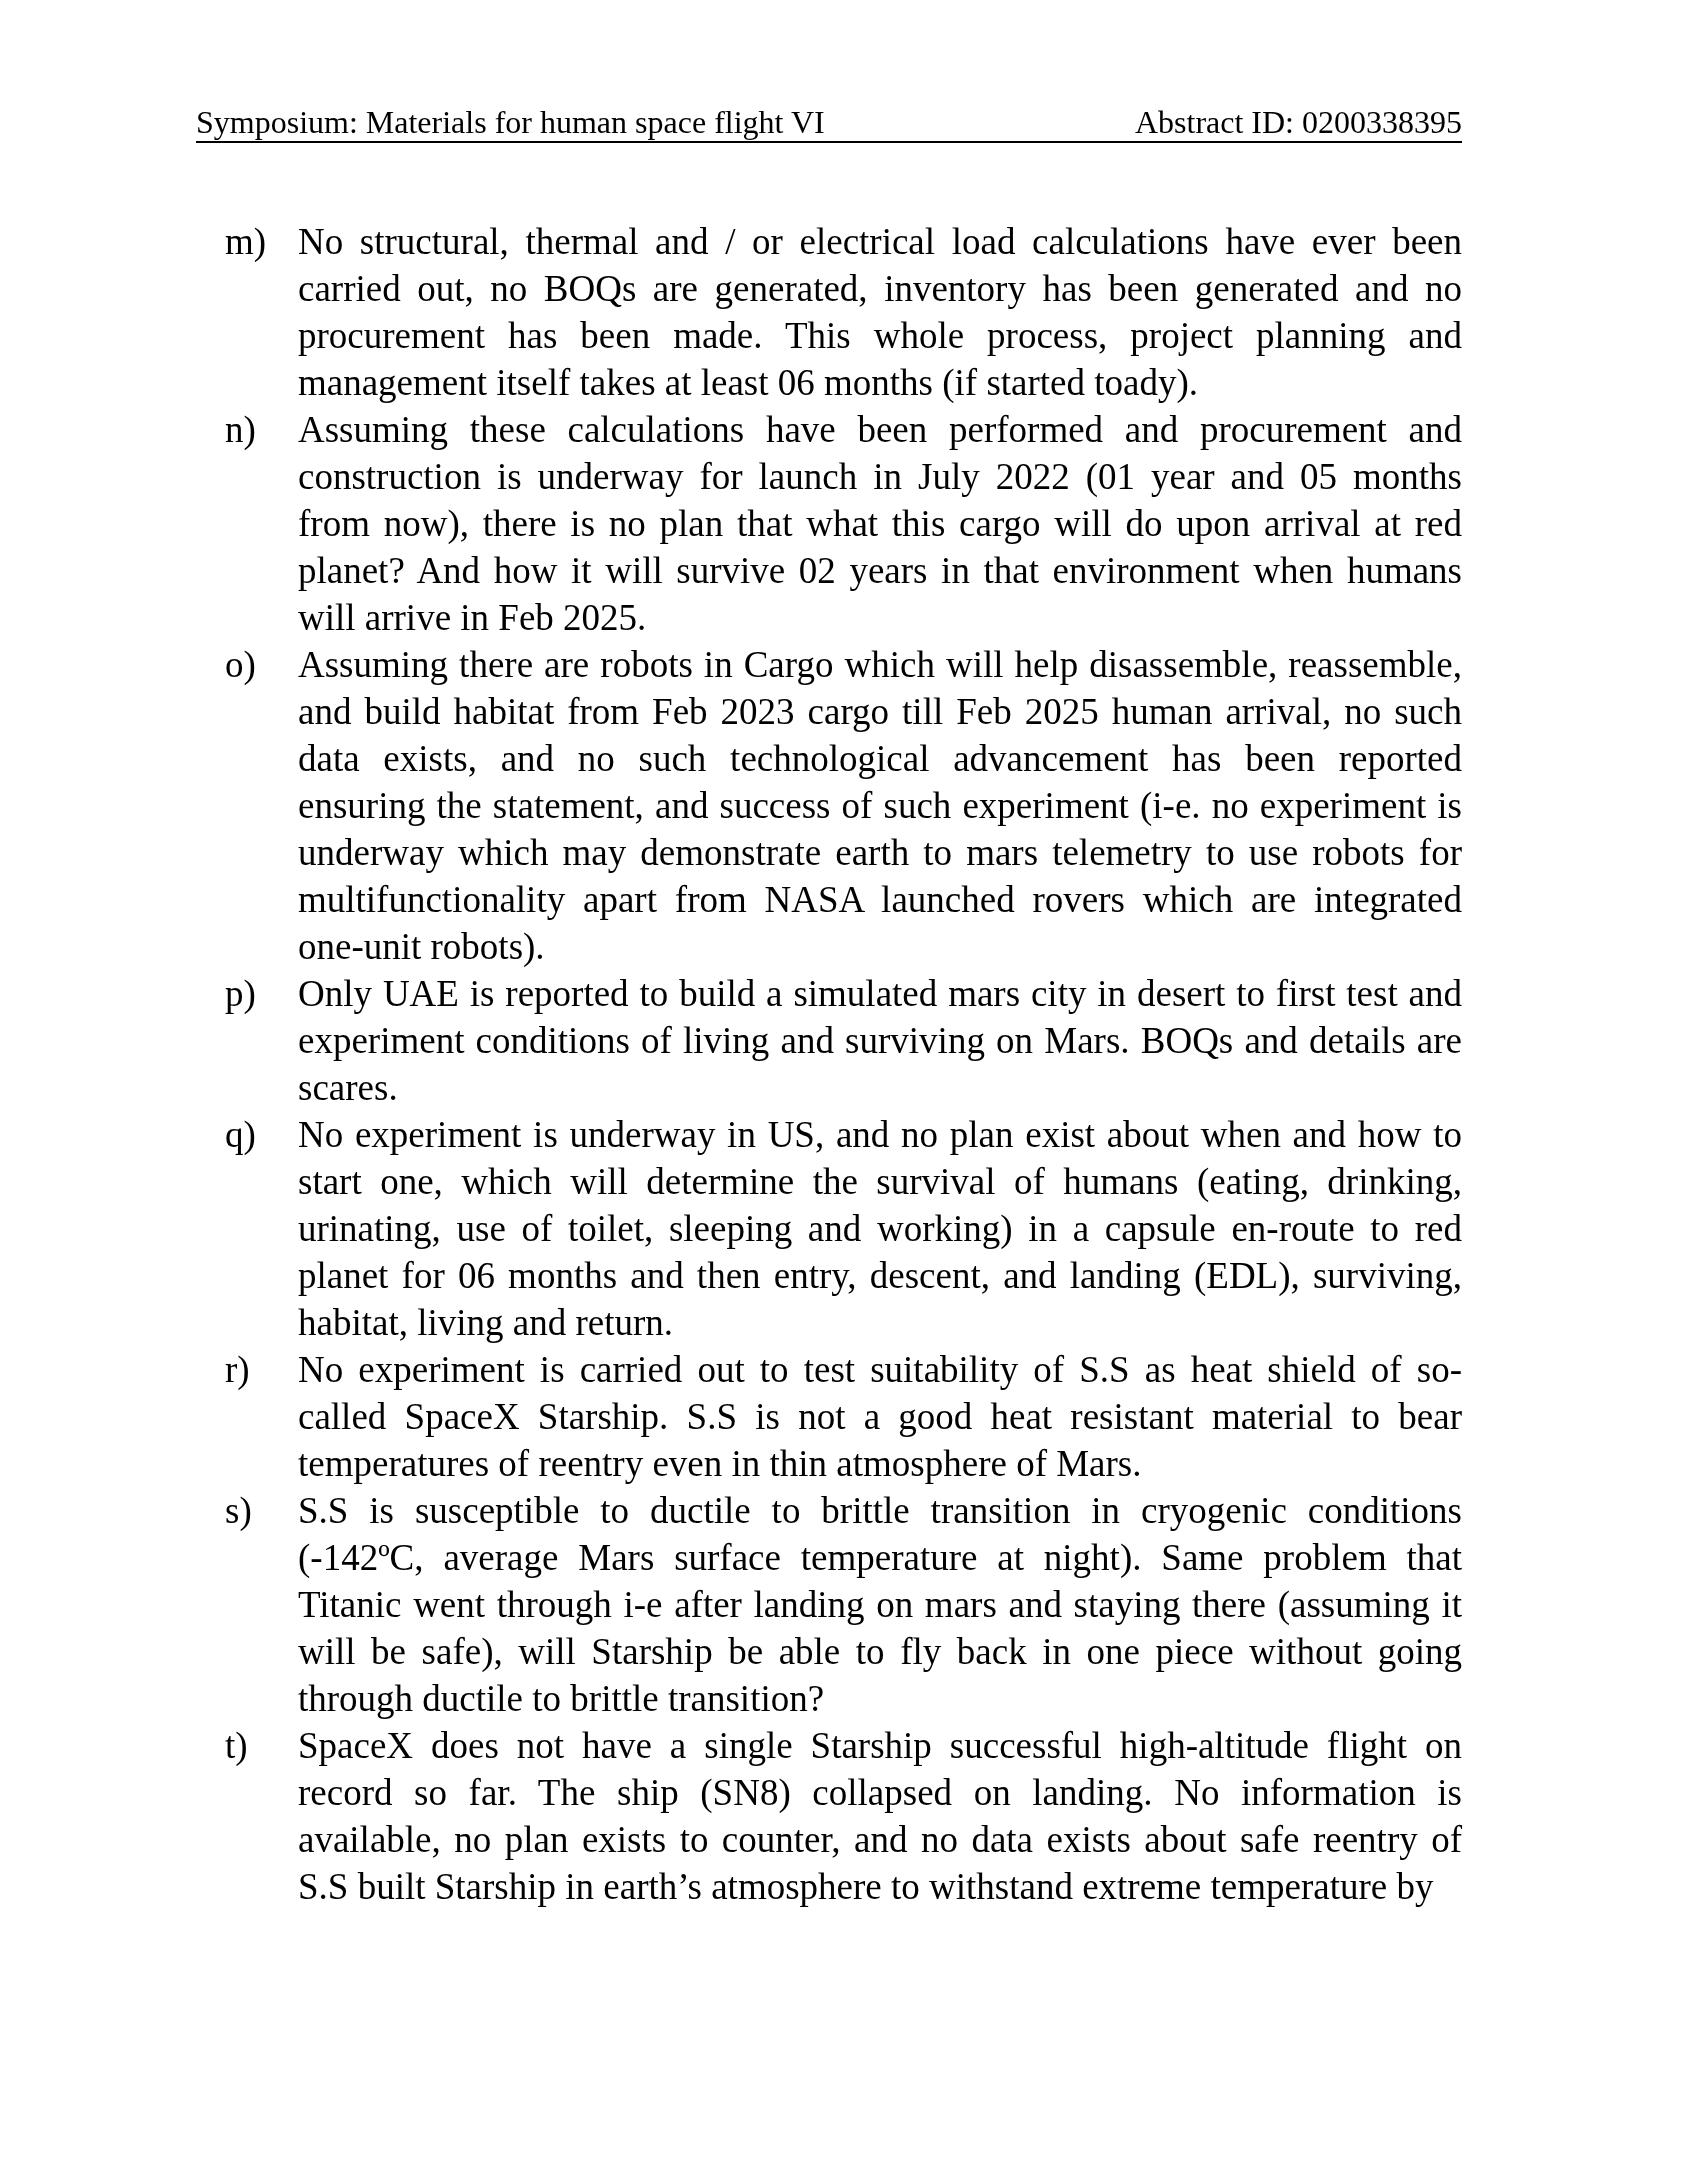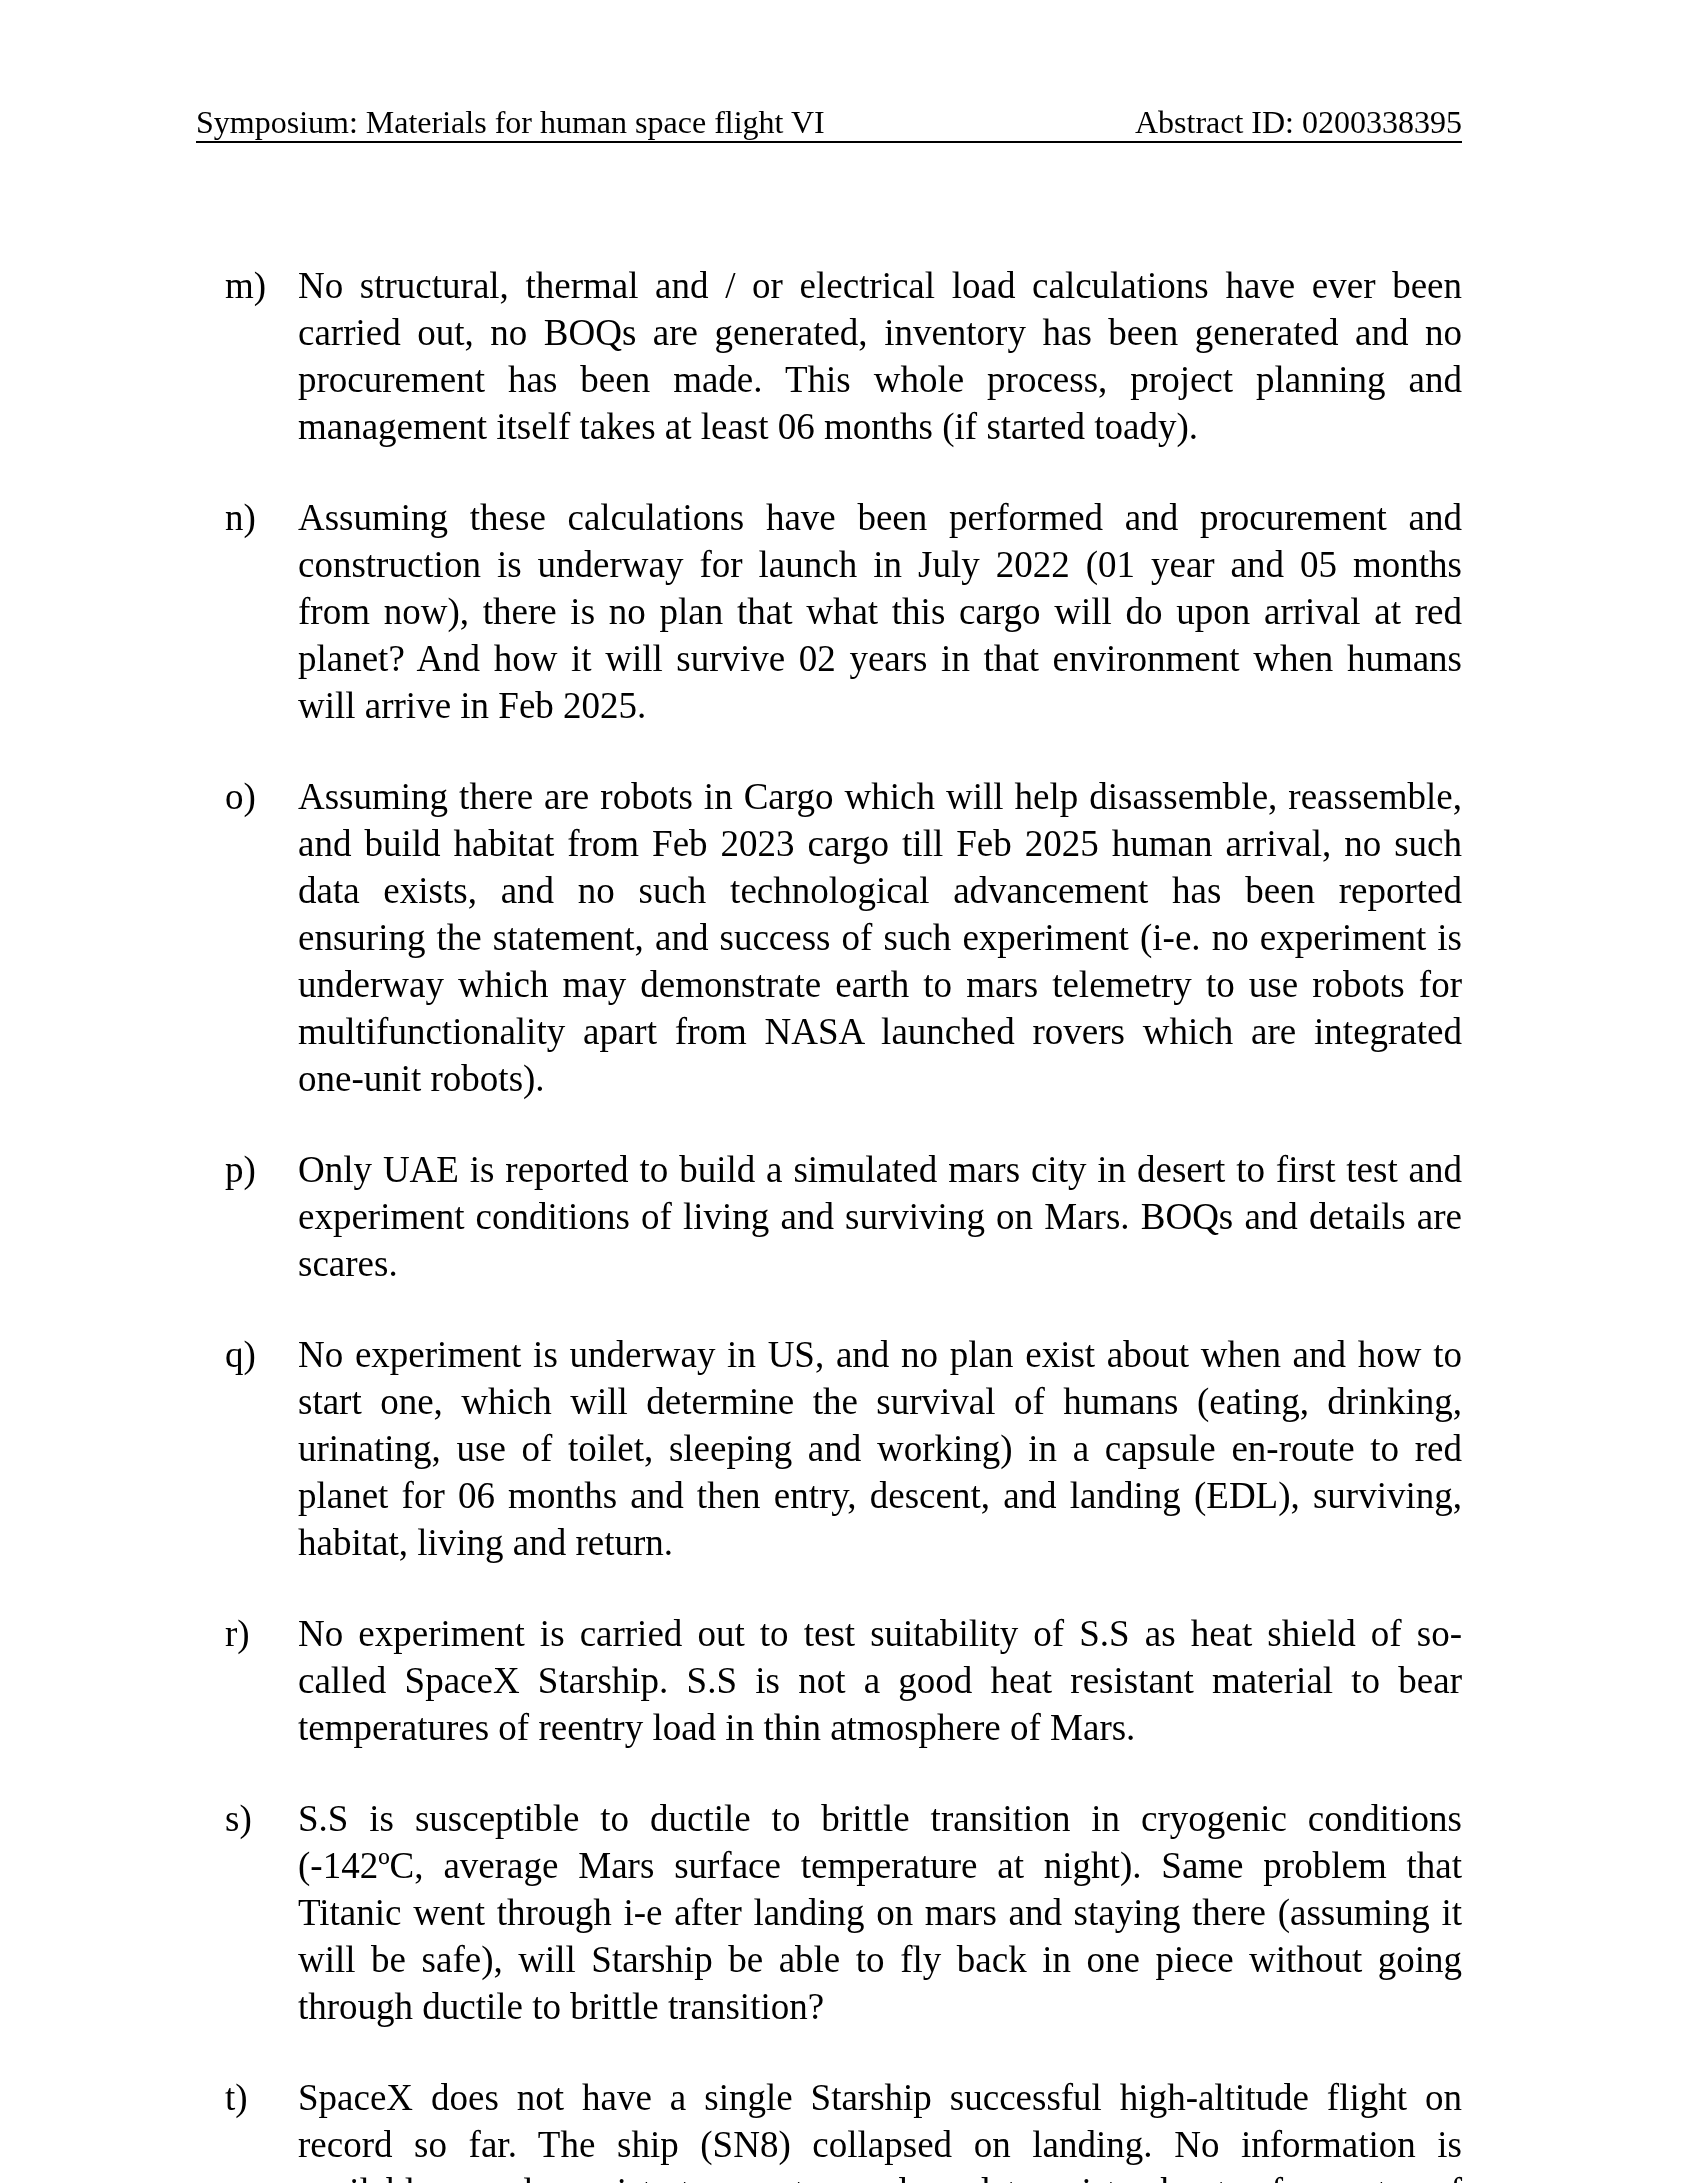--- a/index.html
+++ b/index.html
@@ -60,21 +60,20 @@
       left: 0;
       top: 0;
       width: 73px;
       white-space: nowrap;
     }
     .item-text {
       display: block;
       text-align: justify;
       text-align-last: left;
       hyphens: none;
-      margin-top: 44px;
     }
   </style>
 </head>
 <body>
 
 <div class="page">
   <div class="header">
     <span>Symposium: Materials for human space flight VI</span>
     <span>Abstract ID: 0200338395</span>
   </div>
@@ -95,21 +94,21 @@
     <li class="item">
       <span class="marker">p)</span>
       <span class="item-text">Only UAE is reported to build a simulated mars city in desert to first test and experiment conditions of living and surviving on Mars. BOQs and details are scares.</span>
     </li>
     <li class="item">
       <span class="marker">q)</span>
       <span class="item-text">No experiment is underway in US, and no plan exist about when and how to start one, which will determine the survival of humans (eating, drinking, urinating, use of toilet, sleeping and working) in a capsule en-route to red planet for 06 months and then entry, descent, and landing (EDL), surviving, habitat, living and return.</span>
     </li>
     <li class="item">
       <span class="marker">r)</span>
-      <span class="item-text">No experiment is carried out to test suitability of S.S as heat shield of so-called SpaceX Starship. S.S is not a good heat resistant material to bear temperatures of reentry load in thin atmosphere of Mars.</span>
+      <span class="item-text">No experiment is carried out to test suitability of S.S as heat shield of so-called SpaceX Starship. S.S is not a good heat resistant material to bear temperatures of reentry even in thin atmosphere of Mars.</span>
     </li>
     <li class="item">
       <span class="marker">s)</span>
       <span class="item-text">S.S is susceptible to ductile to brittle transition in cryogenic conditions (-142ºC, average Mars surface temperature at night). Same problem that Titanic went through i-e after landing on mars and staying there (assuming it will be safe), will Starship be able to fly back in one piece without going through ductile to brittle transition?</span>
     </li>
     <li class="item">
       <span class="marker">t)</span>
       <span class="item-text">SpaceX does not have a single Starship successful high-altitude flight on record so far. The ship (SN8) collapsed on landing. No information is available, no plan exists to counter, and no data exists about safe reentry of S.S built Starship in earth’s atmosphere to withstand extreme temperature by</span>
     </li>
   </ol>

